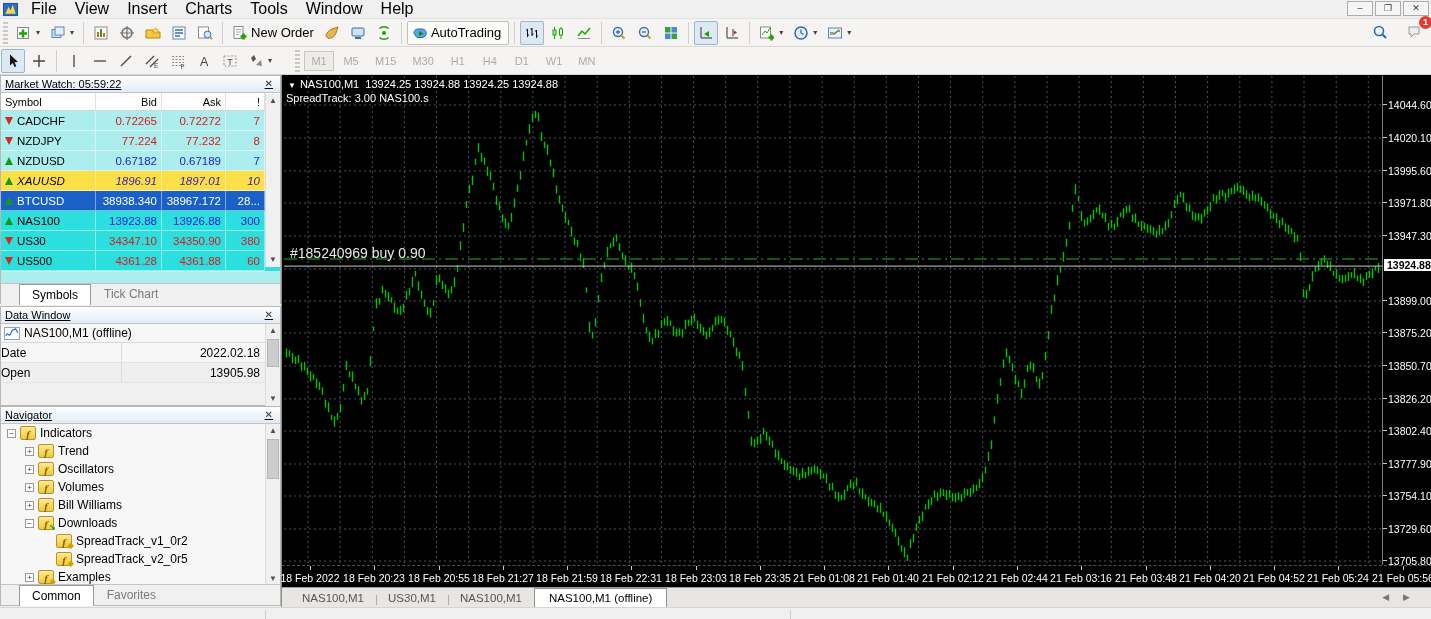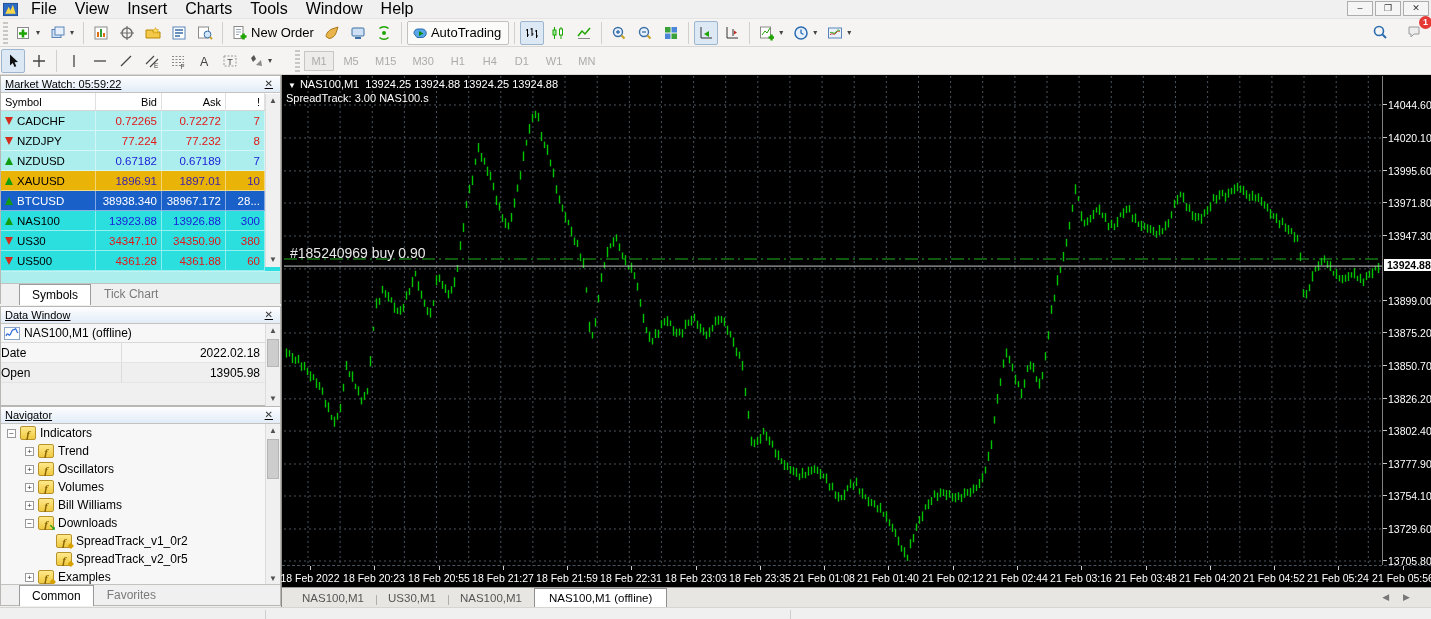--- a/index.html
+++ b/index.html
@@ -47,21 +47,21 @@
   .mw-header .c{padding:0 4px;border-right:1px solid #E0E0E0;height:100%;display:flex;align-items:center;}
   .mw-rows{position:relative;}
   .mw-row{display:flex;height:20px;align-items:center;font-size:11.5px;}
   .mw-c{padding:0 4px;height:100%;display:flex;align-items:center;border-right:1px solid rgba(255,255,255,.45);border-bottom:1px solid rgba(255,255,255,.5);}
   .c-sym{width:95px;}
   .c-bid{width:66px;justify-content:flex-end;}
   .c-ask{width:64px;justify-content:flex-end;}
   .c-spr{width:39px;justify-content:flex-end;}
   .bg-pale{background:#ACEDED;}
   .bg-cyan{background:#2BDFDF;}
-  .bg-gold{background:#eab308;}
+  .bg-gold{background:#fde047;font-style:italic;}
   .bg-sel{background:#1A60C9;}
   .fg-red{color:#E01818;}
   .fg-blue{color:#1B1BD6;}
   .fg-purple{color:#3A22AA;}
   .fg-white{color:#FFF;}
   .tri{width:0;height:0;margin-right:4px;}
   .tri.up{border-left:4px solid transparent;border-right:4px solid transparent;border-bottom:8px solid #129C12;}
   .tri.down{border-left:4px solid transparent;border-right:4px solid transparent;border-top:8px solid #D22C1F;}
   .mw-filler{height:12px;background:#ACEDED;border-top:1px solid #BFF2F2;}
 

